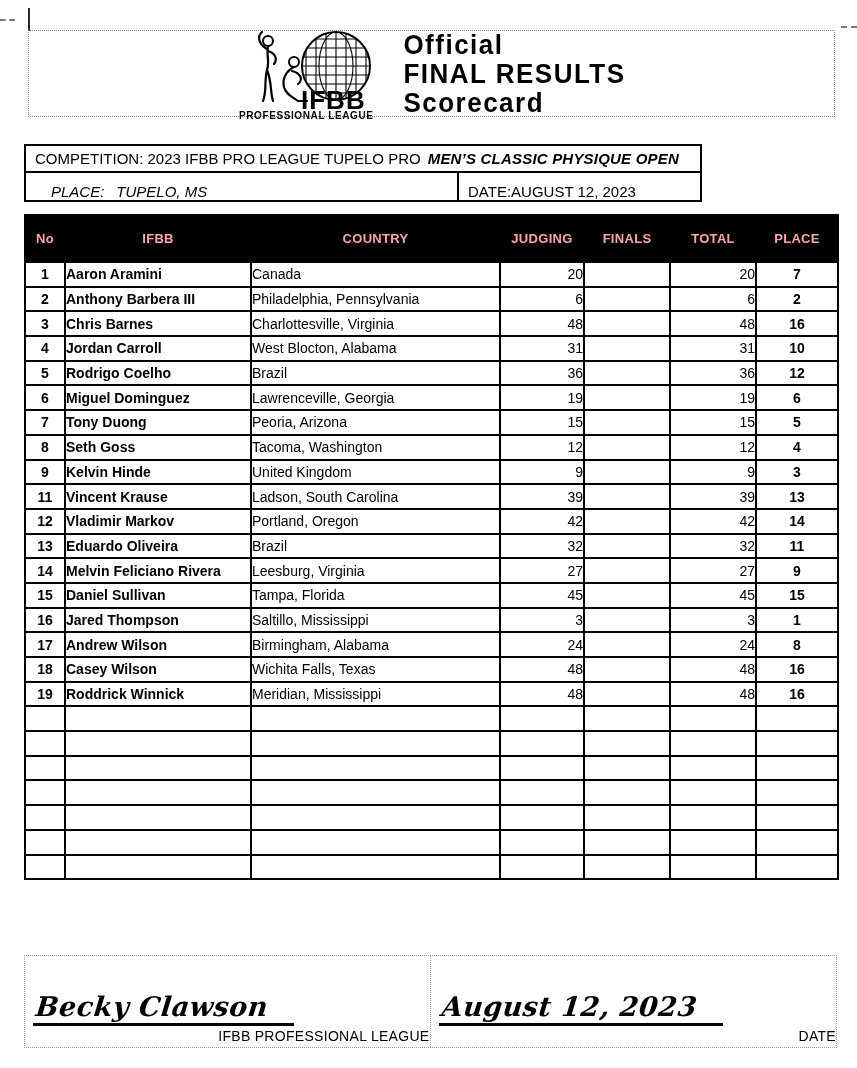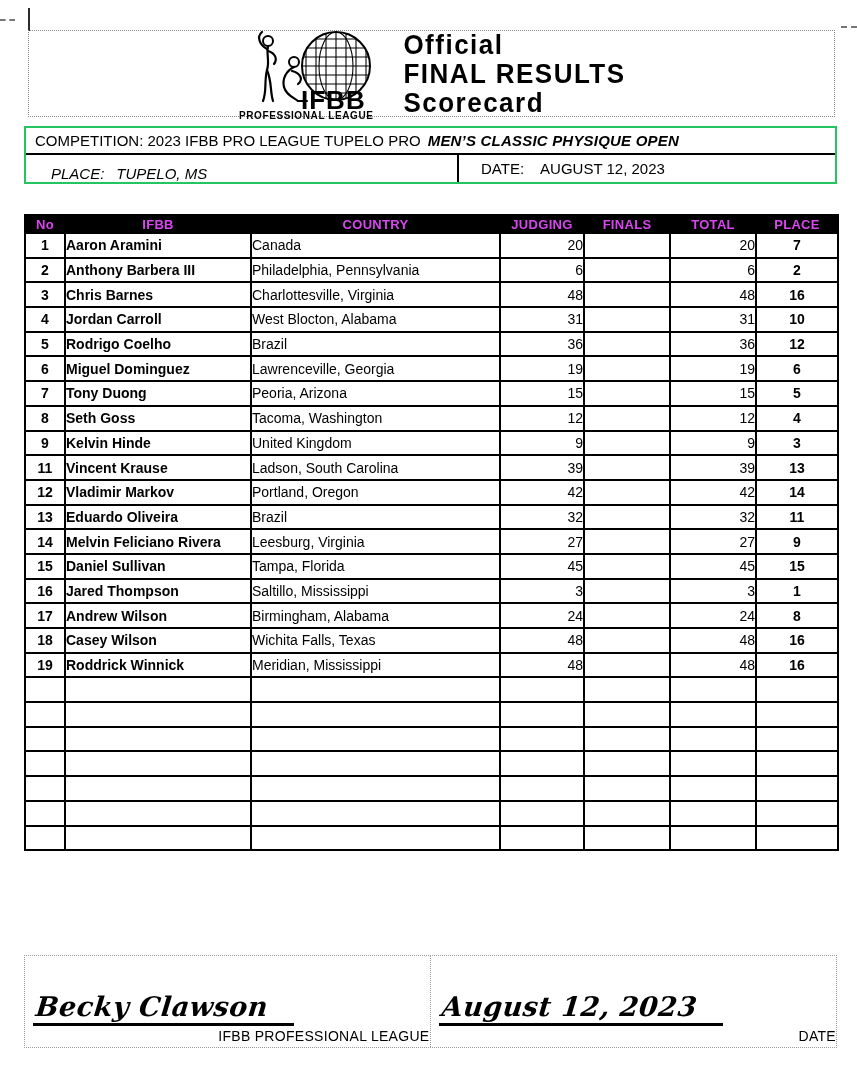--- a/index.html
+++ b/index.html
@@ -16,32 +16,32 @@
   
   .header-box {
     position:absolute; left:28px; top:30px; width:807px; height:87px;
     border:1px dotted #8a8a8a; display:flex; align-items:center; justify-content:center; gap:14px;
   }
   .logo { position:relative; width:152px; height:92px; flex:0 0 auto; }
   .title-block { line-height:28px; font-size:26px; font-weight:900; letter-spacing:1.5px;
     font-family:"Liberation Sans", sans-serif; transform:scaleY(1.04); }
 
   
-  .comp-box { position:absolute; left:24px; top:126px; width:813px; border:2px solid #22c55e; background:#fff; }
+  .comp-box { position:absolute; left:24px; top:144px; width:678px; border:2px solid #000000; background:#fff; }
   .comp-row1 { height:27px; border-bottom:2px solid #000; display:flex; align-items:center; padding-left:9px; font-size:15px; white-space:nowrap; }
   .comp-row1 .division { font-weight:bold; font-style:italic; margin-left:7px; letter-spacing:0.2px; }
   .comp-row2 { height:27px; display:flex; font-size:15px; }
   .place-cell { width:433px; border-right:2px solid #000; display:flex; align-items:flex-end; padding-left:25px; gap:12px;font-style:italic; }
-  .date-cell { flex:1; display:flex; align-items:center; padding-left:22px; gap:16px; }
+  .date-cell { flex:1; display:flex; align-items:flex-end; padding-left:9px; }
 
   
   table.results { position:absolute; left:24px; top:214px; width:813px; border-collapse:collapse; table-layout:fixed; }
   table.results th {
-    background:#000; color:#d946ef; font-size:13px; font-weight:600; letter-spacing:0.3px;
-    height:18px; border:2px solid #000; text-align:center;
+    background:#000; color:#fca5a5; font-size:13px; font-weight:600; letter-spacing:0.3px;
+    height:47px; border:2px solid #000; text-align:center;
   }
   table.results td { border:2px solid #000; height:24.7px; font-size:14px; padding:0 0 0 0; background:#fff; overflow:hidden; white-space:nowrap; }
   td.c-no     { text-align:center; font-weight:bold; font-size:15px; }
   td.c-name   { padding-left:12px;font-weight:bold; }
   td.c-country{ padding-left:12px; }
   td.c-judging, td.c-total { text-align:right; font-size:15px; }
   td.c-finals { text-align:center; }
   td.c-place  { text-align:center; font-weight:bold; font-size:15px; }
 
   

